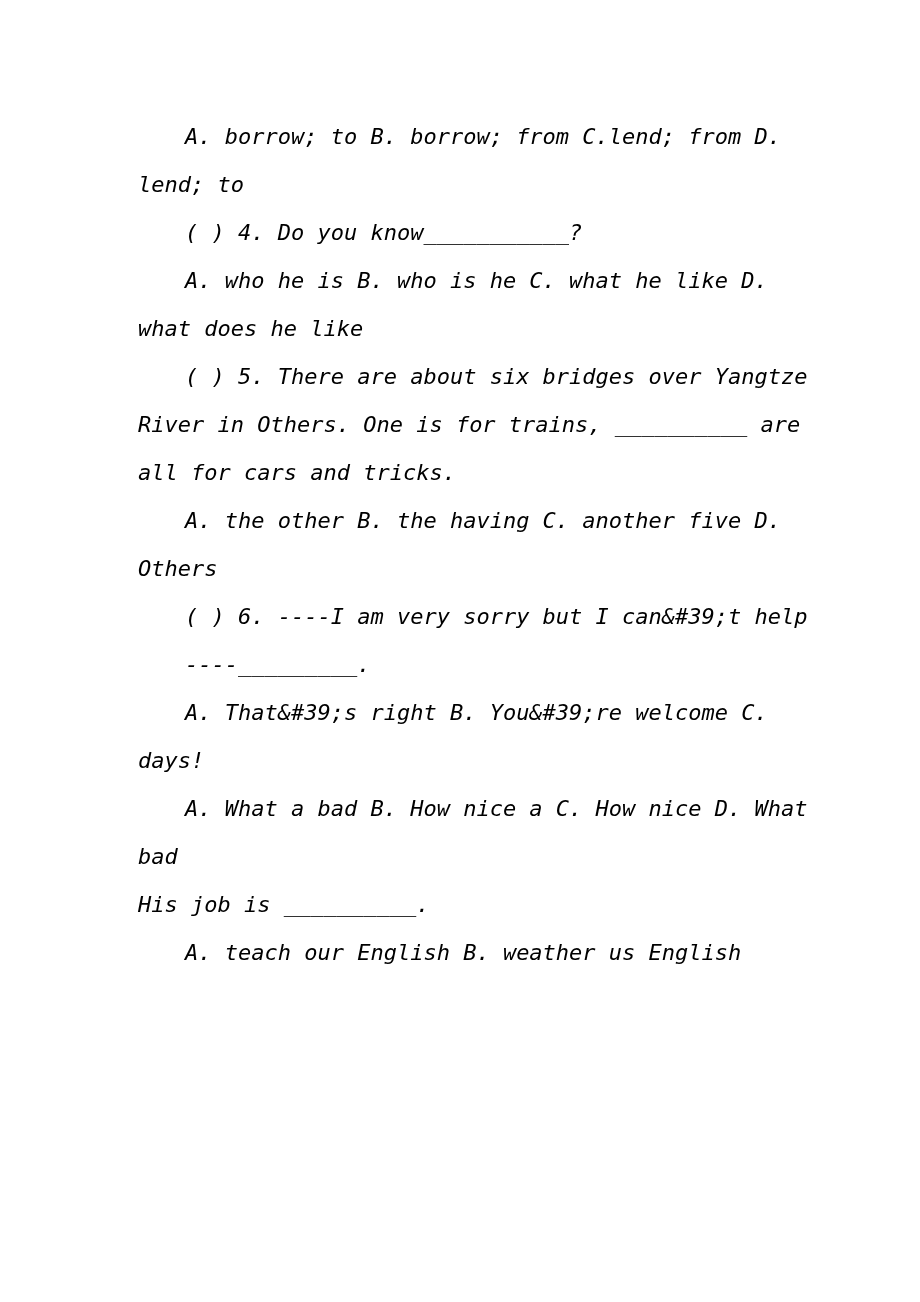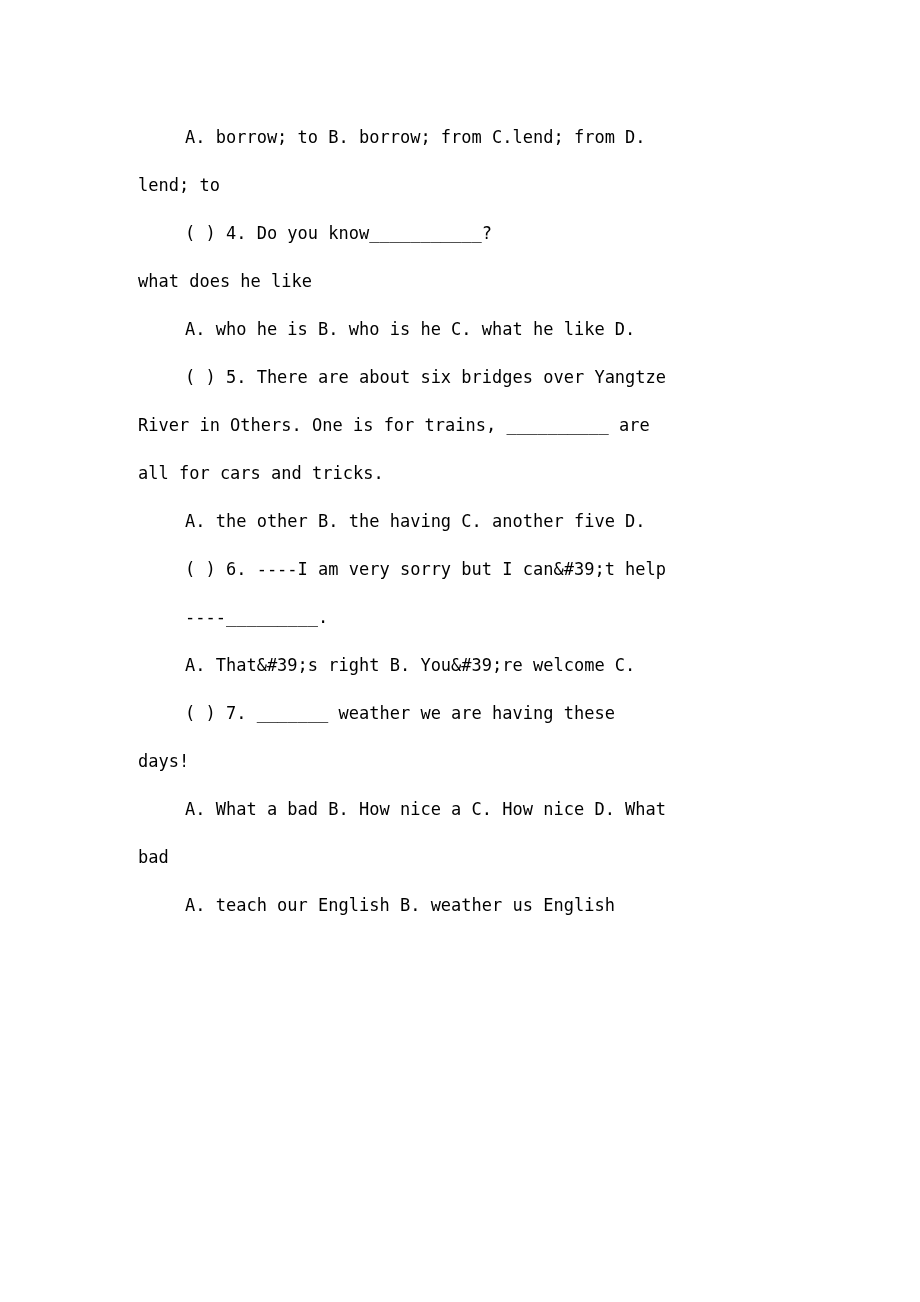--- a/index.html
+++ b/index.html
@@ -11,44 +11,46 @@
     position: relative;
     width: 920px;
     height: 1302px;
     box-sizing: border-box;
     padding: 113px 30px 0 138px;
     background: #ffffff;
     overflow: hidden;
   }
   .line {
     font-family: "DejaVu Sans Mono", "Liberation Mono", monospace;
-    font-size: 17px;
+    font-size: 22px;
     line-height: 48px;
     color: #000000;
     white-space: pre;
     letter-spacing: 0;
+    font-style: italic;
   }
   .line.indent {
     padding-left: 47px;
   }
 </style>
 </head>
 <body>
 
 <div class="page">
     <div class="line indent">A. borrow; to B. borrow; from C.lend; from D.</div>
     <div class="line">lend; to</div>
     <div class="line indent">( ) 4. Do you know___________?</div>
+    <div class="line indent">A. who he is B. who is he C. what he like D.</div>
     <div class="line">what does he like</div>
-    <div class="line indent">A. who he is B. who is he C. what he like D.</div>
     <div class="line indent">( ) 5. There are about six bridges over Yangtze</div>
     <div class="line">River in Others. One is for trains, __________ are</div>
     <div class="line">all for cars and tricks.</div>
     <div class="line indent">A. the other B. the having C. another five D.</div>
+    <div class="line">Others</div>
     <div class="line indent">( ) 6. ----I am very sorry but I can&amp;#39;t help</div>
     <div class="line indent">----_________.</div>
     <div class="line indent">A. That&amp;#39;s right B. You&amp;#39;re welcome C.</div>
-    <div class="line indent">( ) 7. _______ weather we are having these</div>
     <div class="line">days!</div>
     <div class="line indent">A. What a bad B. How nice a C. How nice D. What</div>
     <div class="line">bad</div>
+    <div class="line">His job is __________.</div>
     <div class="line indent">A. teach our English B. weather us English</div>
   </div>
 
 </body></html>

